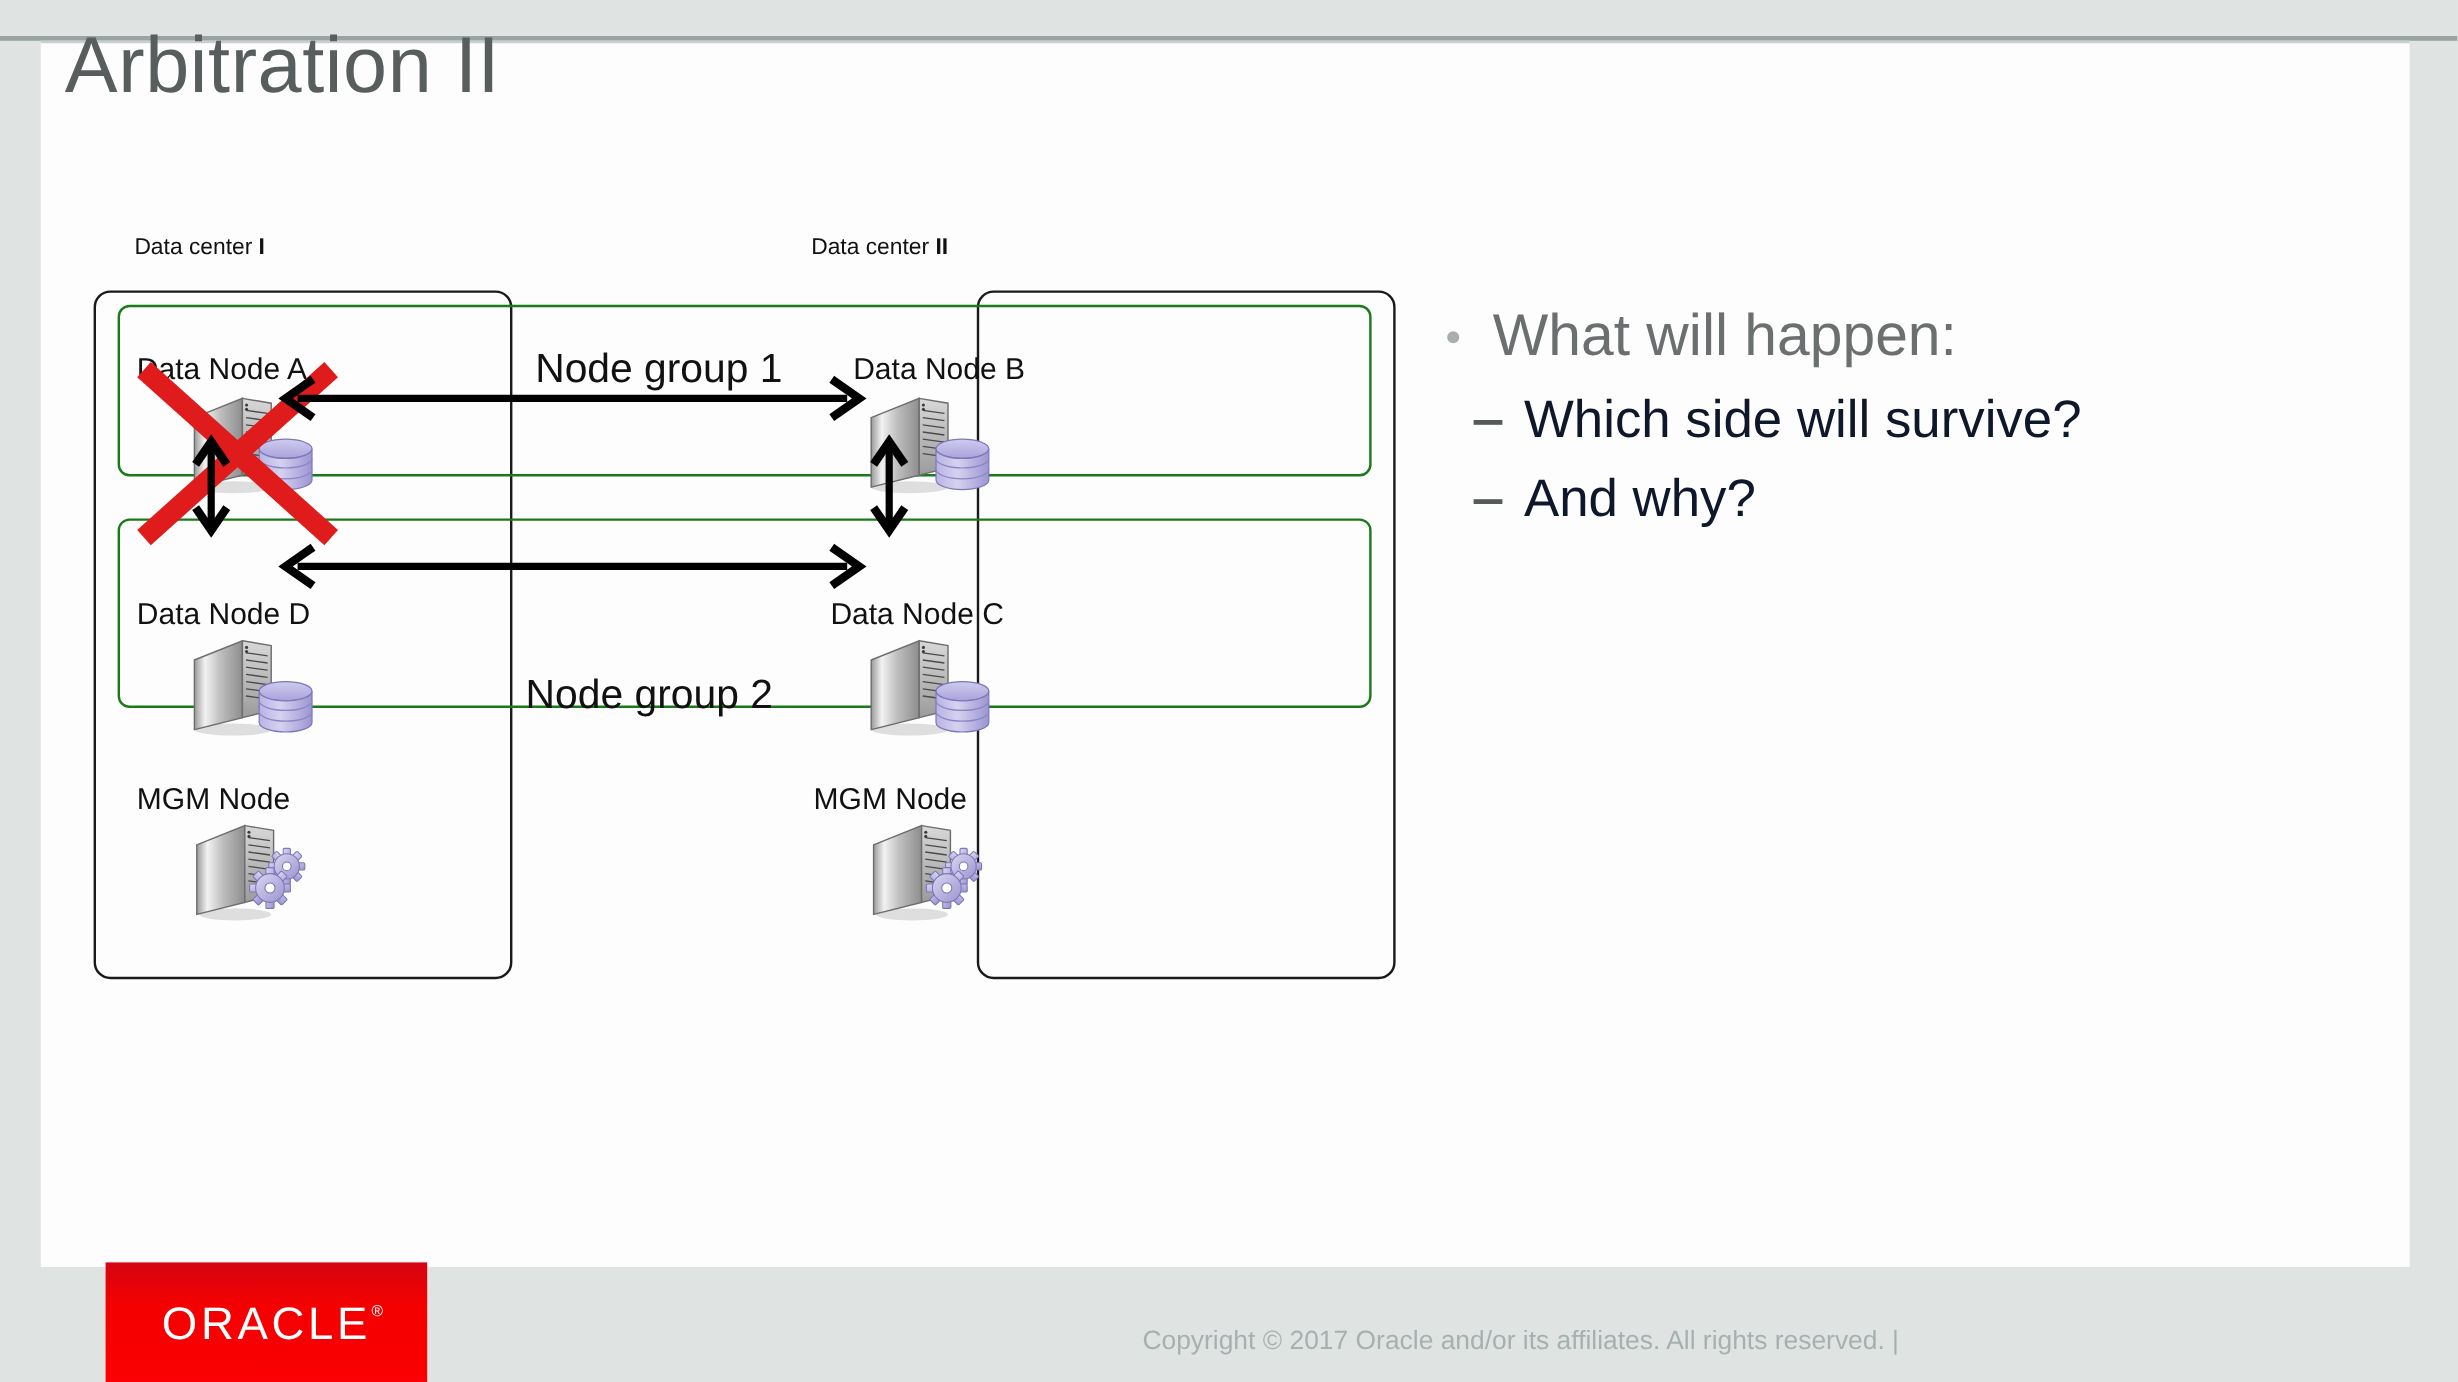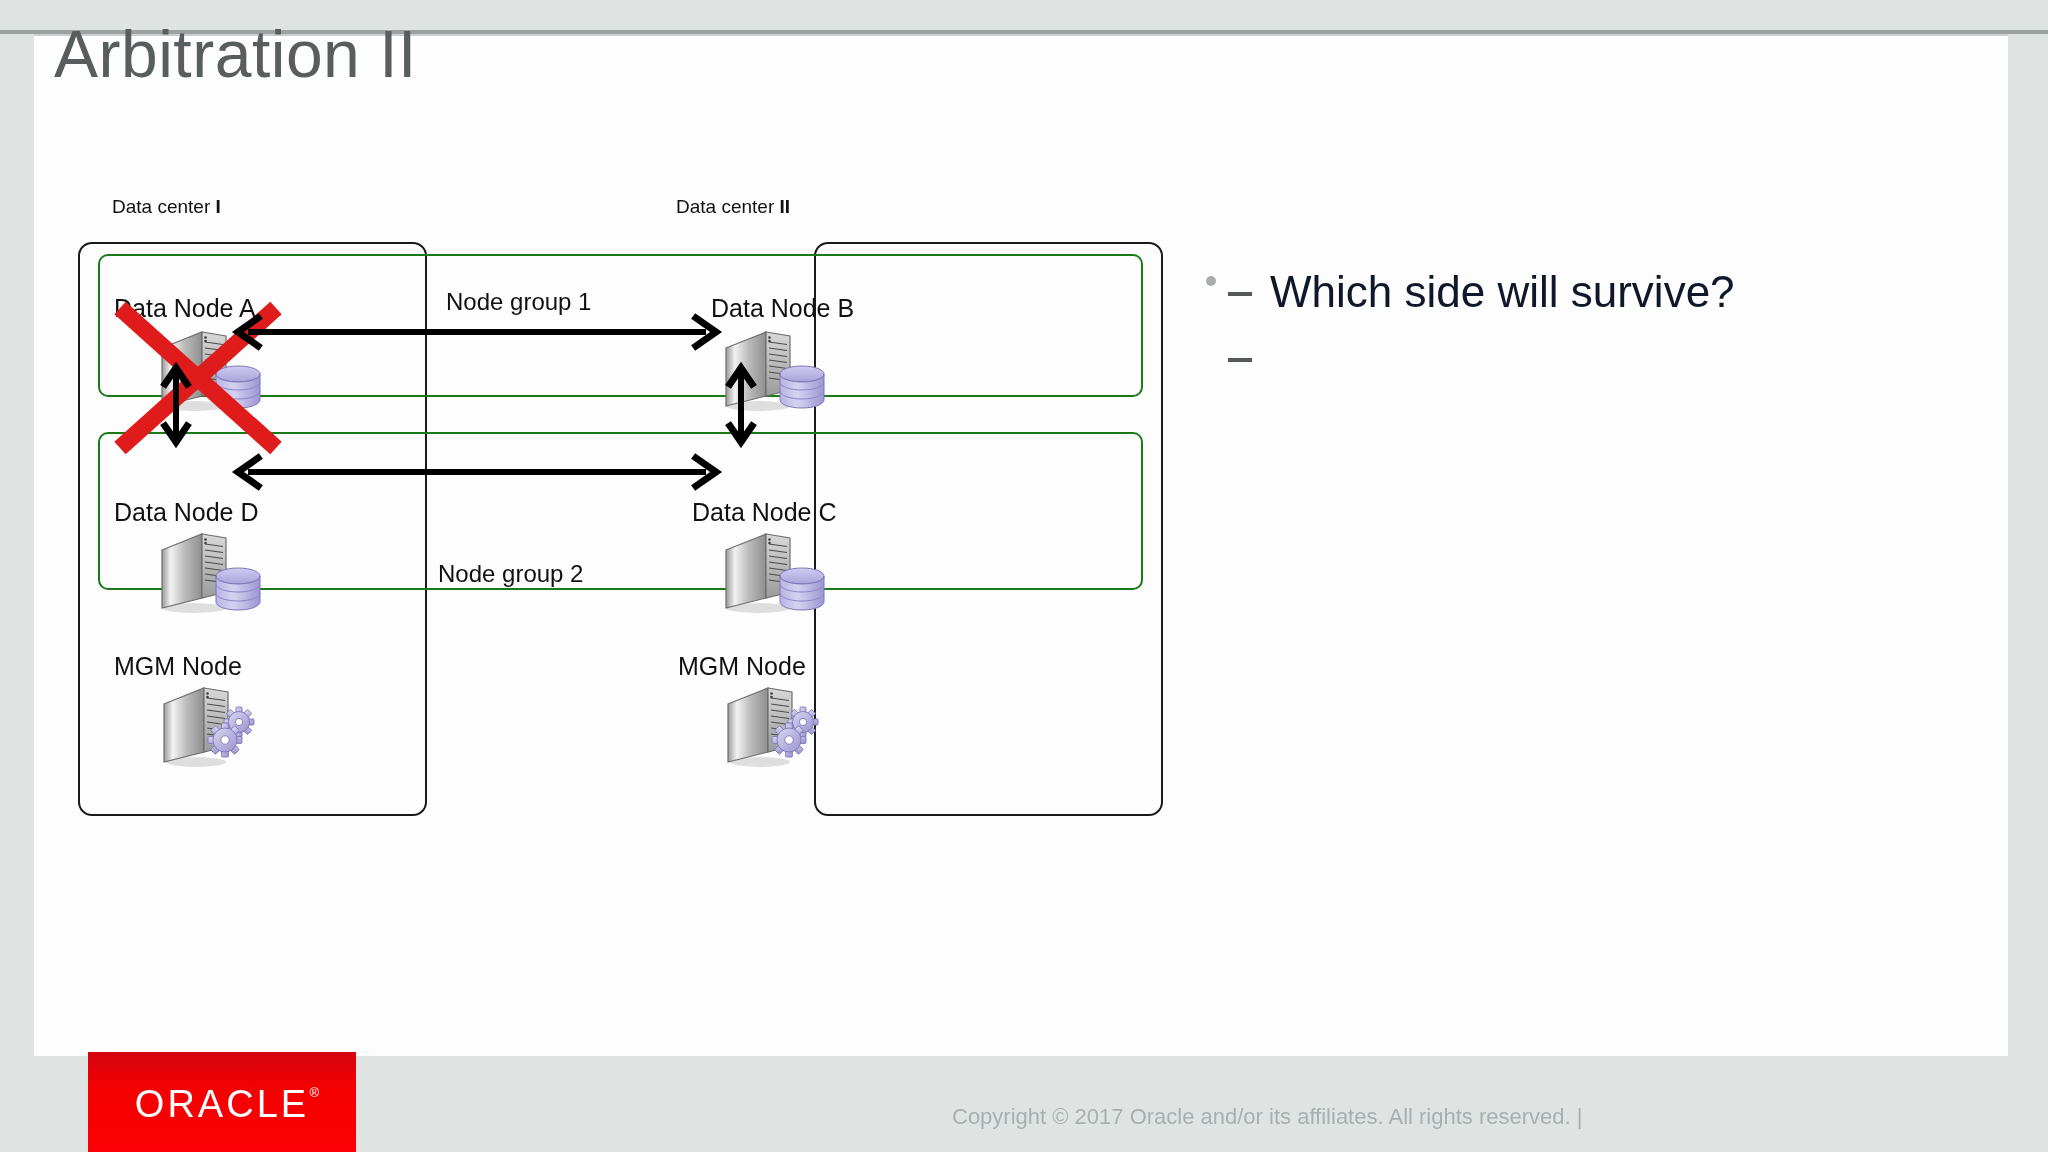--- a/index.html
+++ b/index.html
@@ -93,21 +93,21 @@
 
   .node-label {
     position: absolute;
     font-size: 25px;
     color: #111;
     white-space: nowrap;
   }
 
   .ng-title {
     position: absolute;
-    font-size: 24px;
+    font-size: 34px;
     color: #111;
     white-space: nowrap;
   }
 
   
   .icon-wrap { position: absolute; }
   .icon-wrap svg { display: block; }
 
   .xmark { position: absolute; pointer-events: none; }
 
@@ -477,27 +477,29 @@
         <line x1="675" y1="162" x2="675" y2="228"></line>
         <polyline points="664,174 675,158 686,174" stroke-width="7" stroke-linecap="square"></polyline>
         <polyline points="664,216 675,232 686,216" stroke-width="7" stroke-linecap="square"></polyline>
       </g>
     </svg>
   </div>
 
   <div class="bullets">
     <div class="bullet-l1">
       <span class="dot"></span>
+      <span>What will happen:</span>
     </div>
     <div class="bullet-l2">
       <span class="dash"></span>
       <span>Which side will survive?</span>
     </div>
     <div class="bullet-l2">
       <span class="dash"></span>
+      <span>And why?</span>
     </div>
   </div>
 
   <div class="footer-band"></div>
   <div class="oracle-logo">
     <span class="oracle-word"><span>ORACLE</span><sup>®</sup></span>
   </div>
   <div class="copyright">Copyright © 2017 Oracle and/or its affiliates. All rights reserved.  |</div>
 
 </div>

